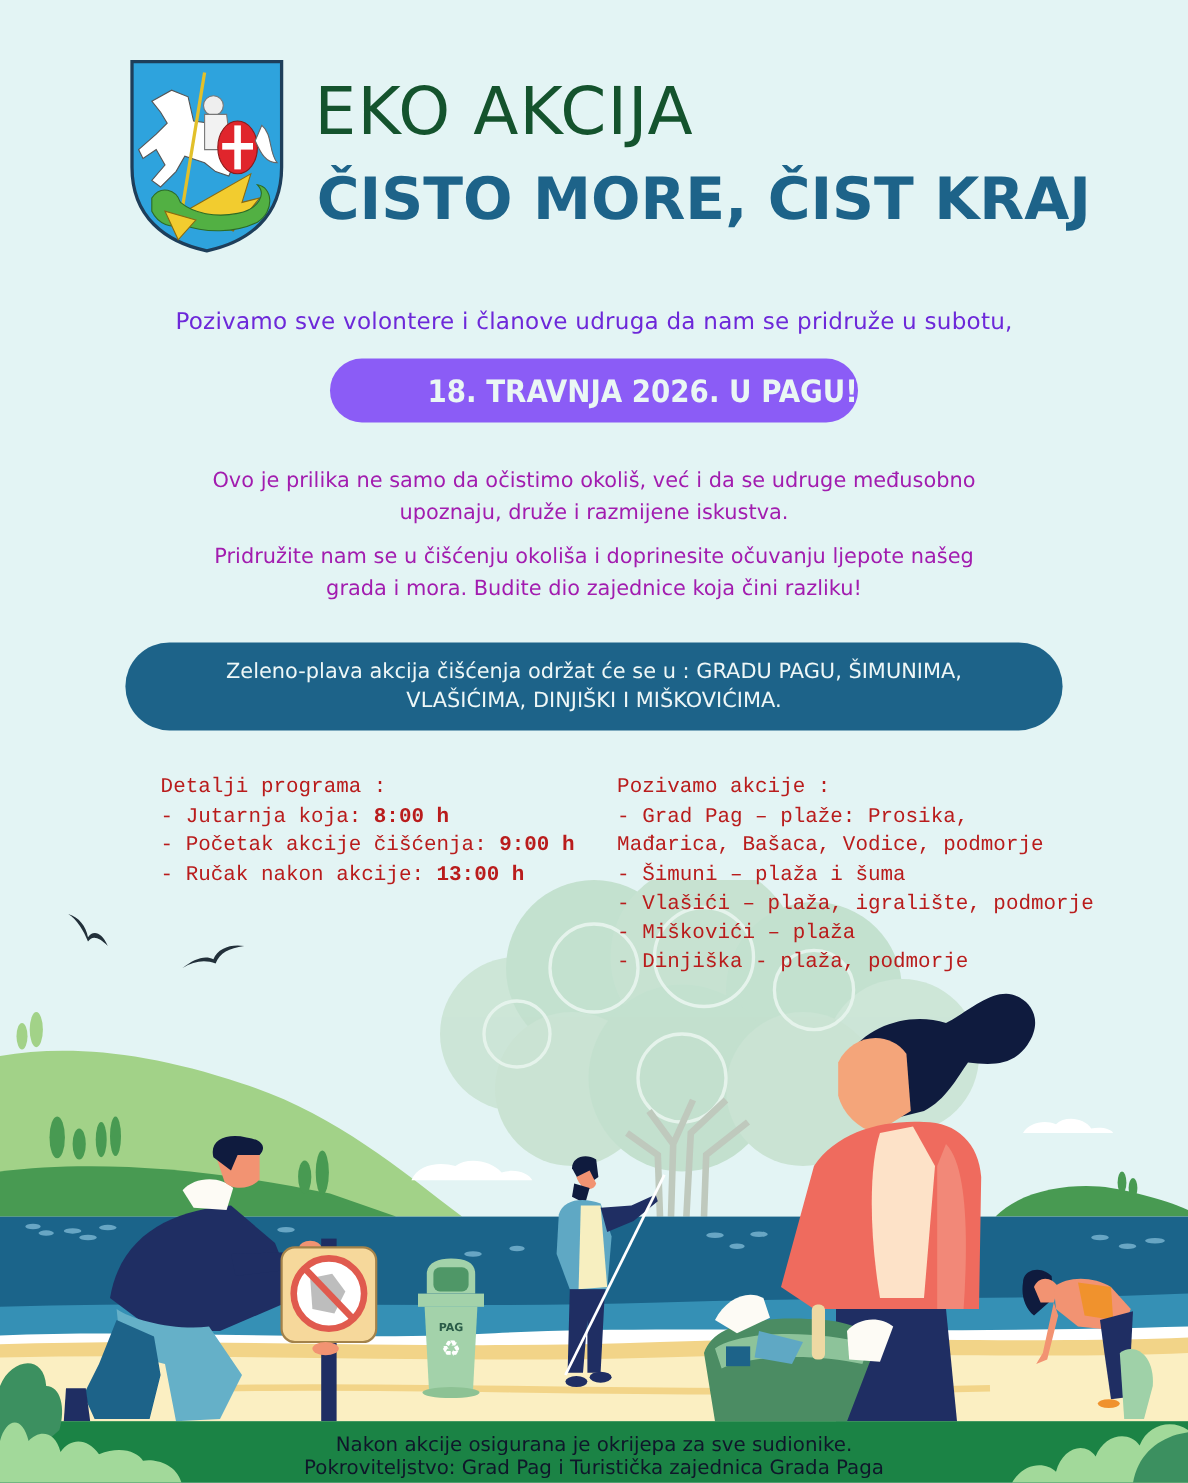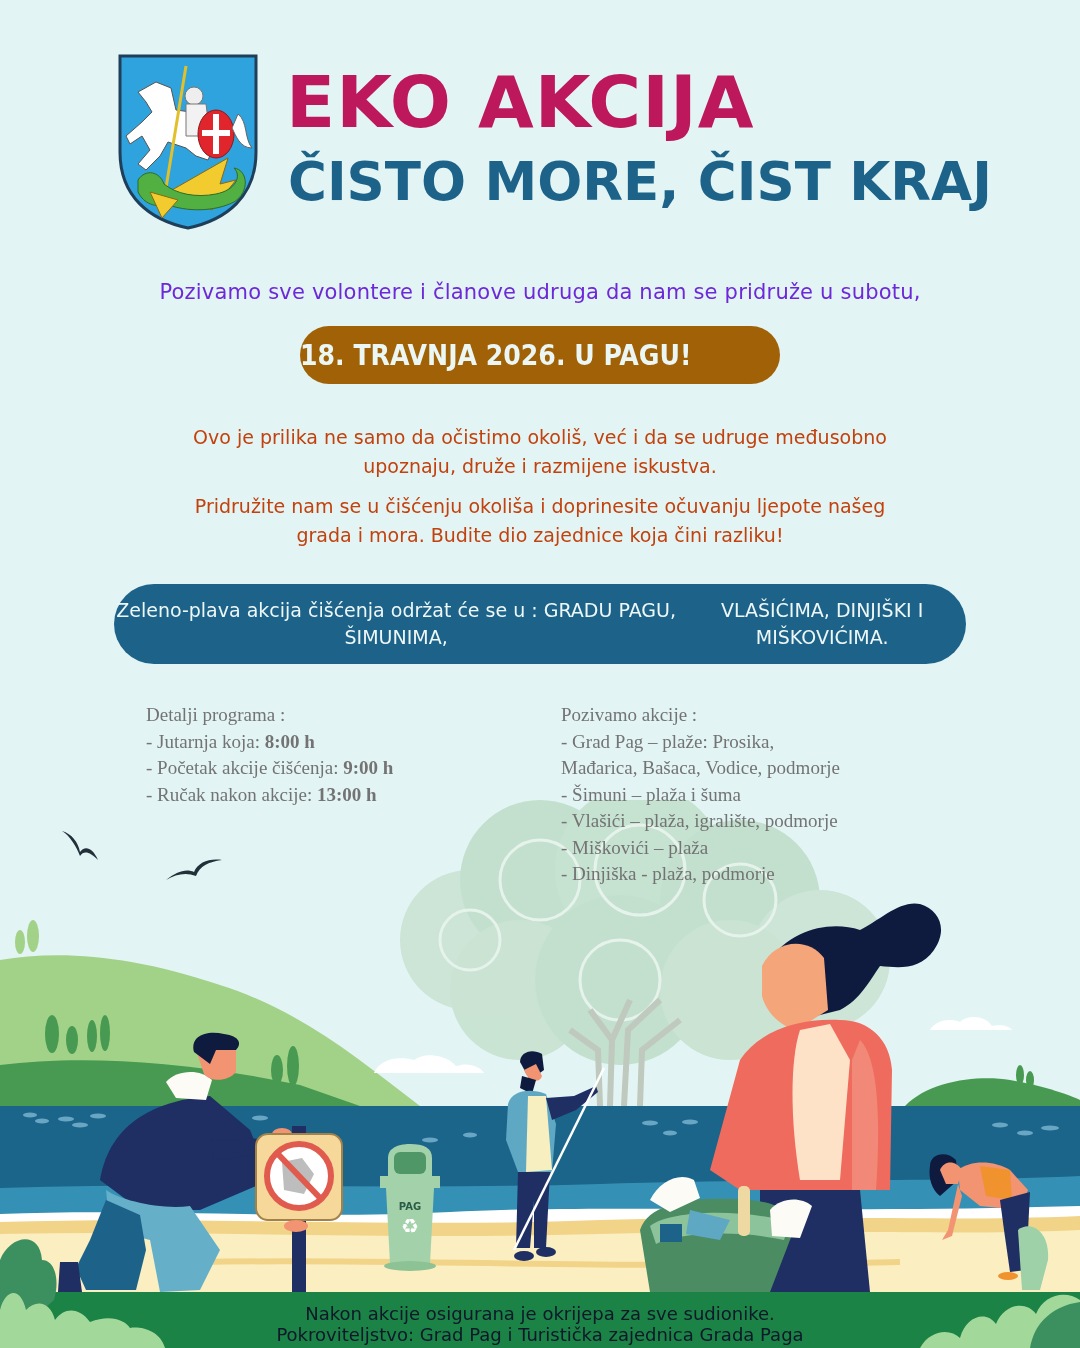--- a/index.html
+++ b/index.html
@@ -8,65 +8,65 @@
     background: #E3F4F4;
     position: relative;
     font-family: "DejaVu Sans", sans-serif;
   }
   .abs { position: absolute; }
 
   
   #crest { left: 116px; top: 52px; width: 144px; height: 180px; }
   #title-main {
     left: 286px; top: 52px; width: 690px;
-    font-family: "DejaVu Sans", sans-serif; font-weight: bold;
-    font-size: 72px; line-height: 100px; letter-spacing: 1px;
-    color: #be185d; white-space: nowrap;
+    font-family: "DejaVu Sans", sans-serif; font-weight: normal;
+    font-size: 60px; line-height: 100px; letter-spacing: 1px;
+    color: #14532d; white-space: nowrap;
   }
   #title-sub {
     left: 288px; top: 150px; width: 690px;
     font-family: "DejaVu Sans", sans-serif; font-weight: bold;
     font-size: 53px; line-height: 64px; letter-spacing: 0px;
     color: #1D6389; white-space: nowrap;
   }
 
   
   #invite {
     left: 0; top: 280px; width: 1080px; text-align: center;
     font-family: "DejaVu Sans", sans-serif; font-size: 21px;
     color: #6d28d9; letter-spacing: 0.2px;
   }
   #date-pill {
     left: 300px; top: 326px; width: 480px; height: 58px;
-    background: #a16207; border-radius: 29px;
-    display: flex; align-items: center; justify-content: flex-start;
+    background: #8b5cf6; border-radius: 29px;
+    display: flex; align-items: center; justify-content: flex-end;
     color: #EAF7F4; font-weight: bold; font-size: 28px;
     font-family: "DejaVu Sans Condensed", "DejaVu Sans", sans-serif;
     letter-spacing: 0px;
   }
 
   .para {
     left: 90px; width: 900px; text-align: center;
-    color: #c2410c; font-size: 19px; line-height: 29px;
+    color: #a21caf; font-size: 19px; line-height: 29px;
     font-family: "DejaVu Sans", sans-serif;
   }
   #para1 { top: 423px; }
   #para2 { top: 492px; }
 
   #loc-pill {
     left: 114px; top: 584px; width: 852px; height: 80px;
     background: #1D6389; border-radius: 40px;
-    display: flex; flex-direction: row; align-items: center; justify-content: center;
+    display: flex; flex-direction: column; align-items: center; justify-content: center;
     color: #EEF7F7; font-size: 19px; line-height: 27px; text-align: center;
   }
 
   
   .list {
-    color: #737373; font-size: 19px; line-height: 26.5px;
-    font-family: Liberation Serif, serif; white-space: nowrap;
+    color: #b91c1c; font-size: 19px; line-height: 26.5px;
+    font-family: Liberation Mono, monospace; white-space: nowrap;
     z-index: 5;
   }
   #program { left: 146px; top: 702px; }
   #locations { left: 561px; top: 702px; }
   .list b { font-weight: bold; }
 
   
   #scene { left: 0; top: 800px; width: 1080px; height: 548px; z-index: 1; }
   #footer {
     left: 0; top: 1292px; width: 1080px; height: 64px;

